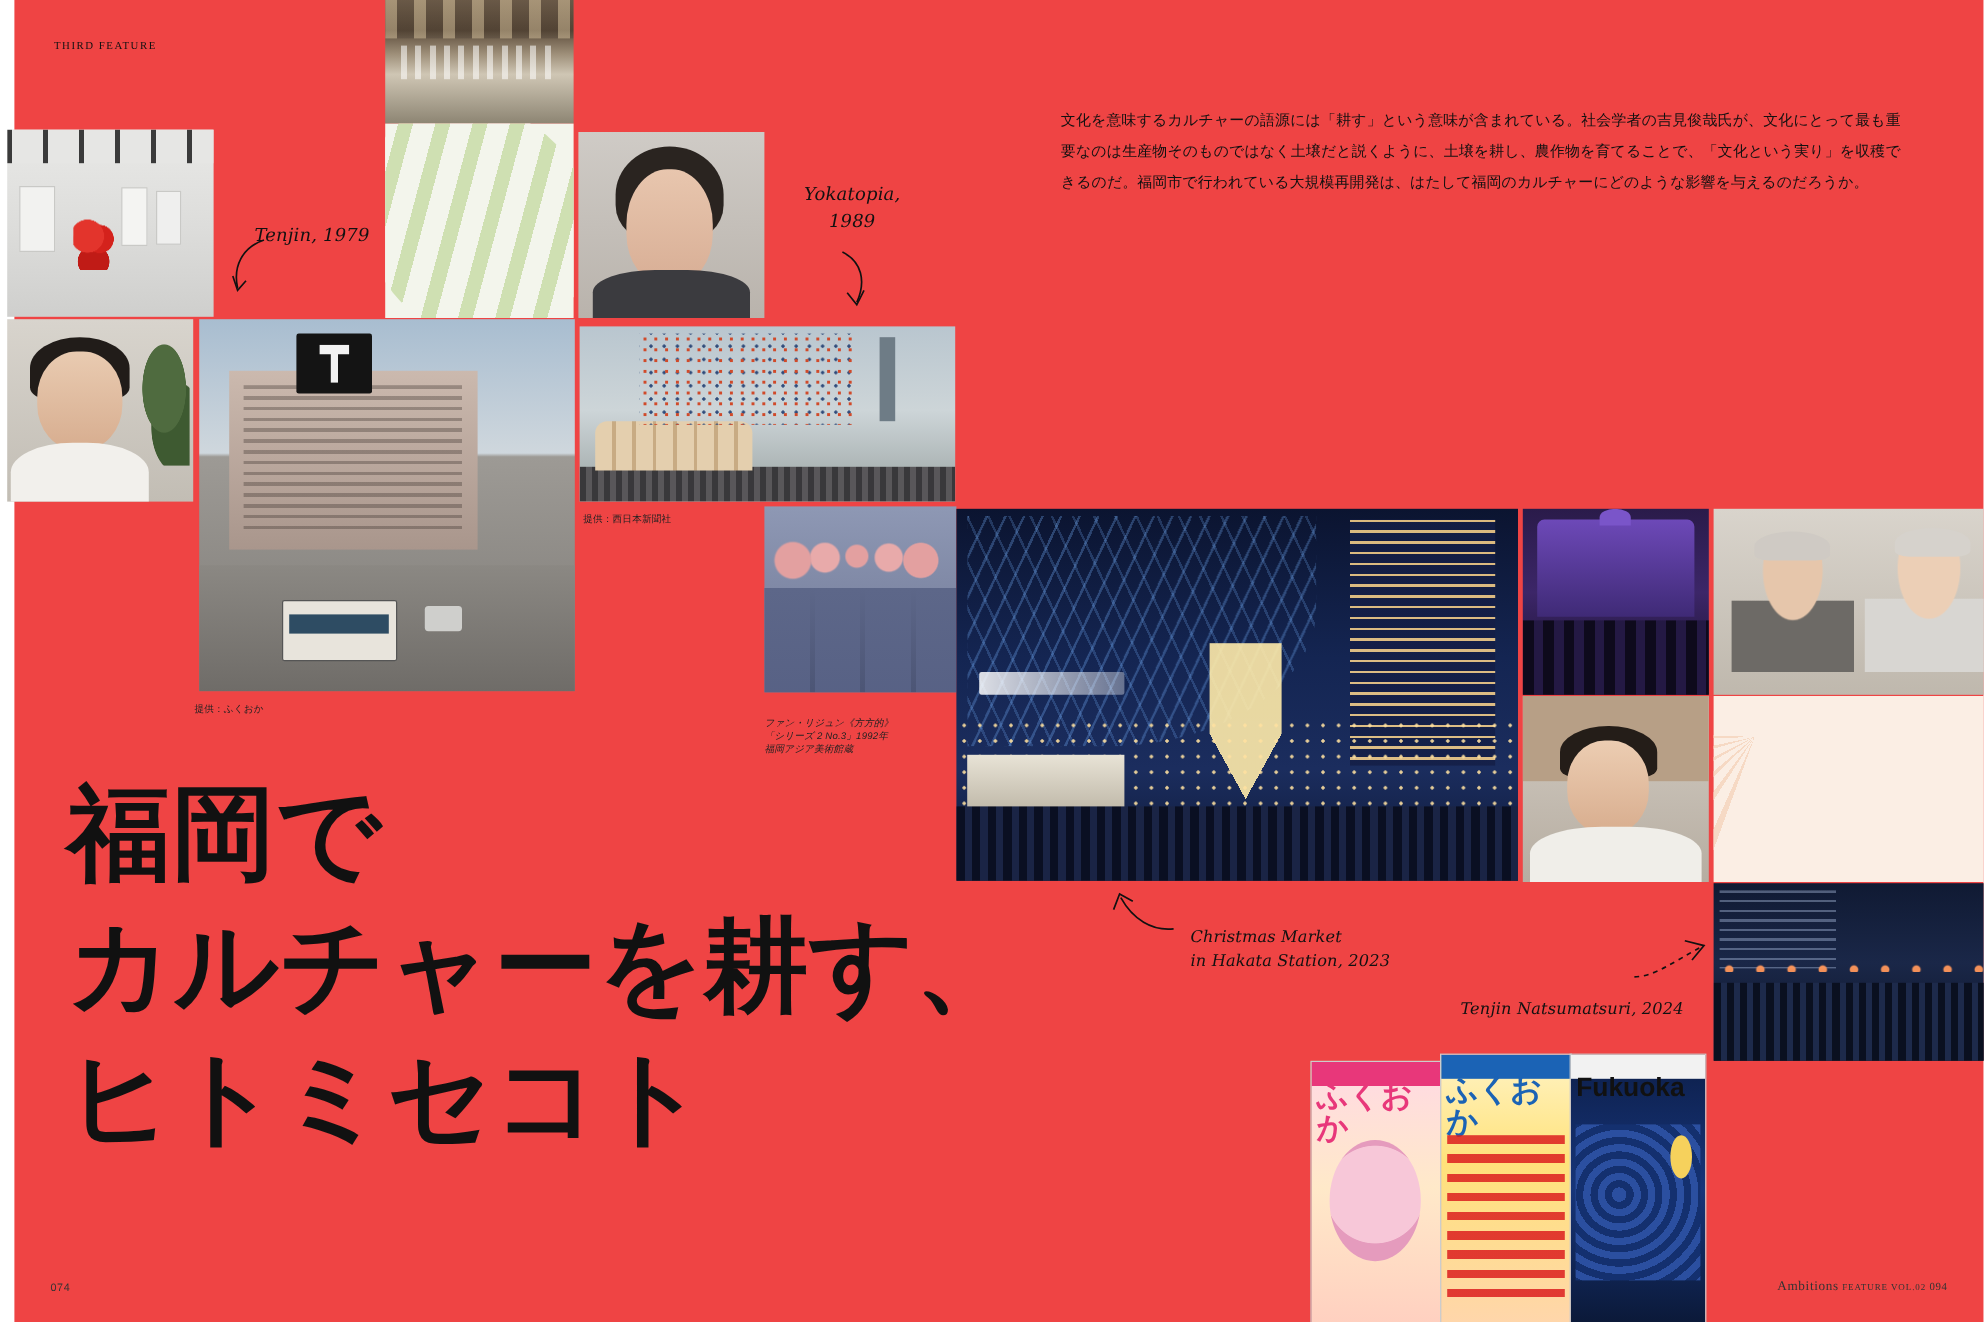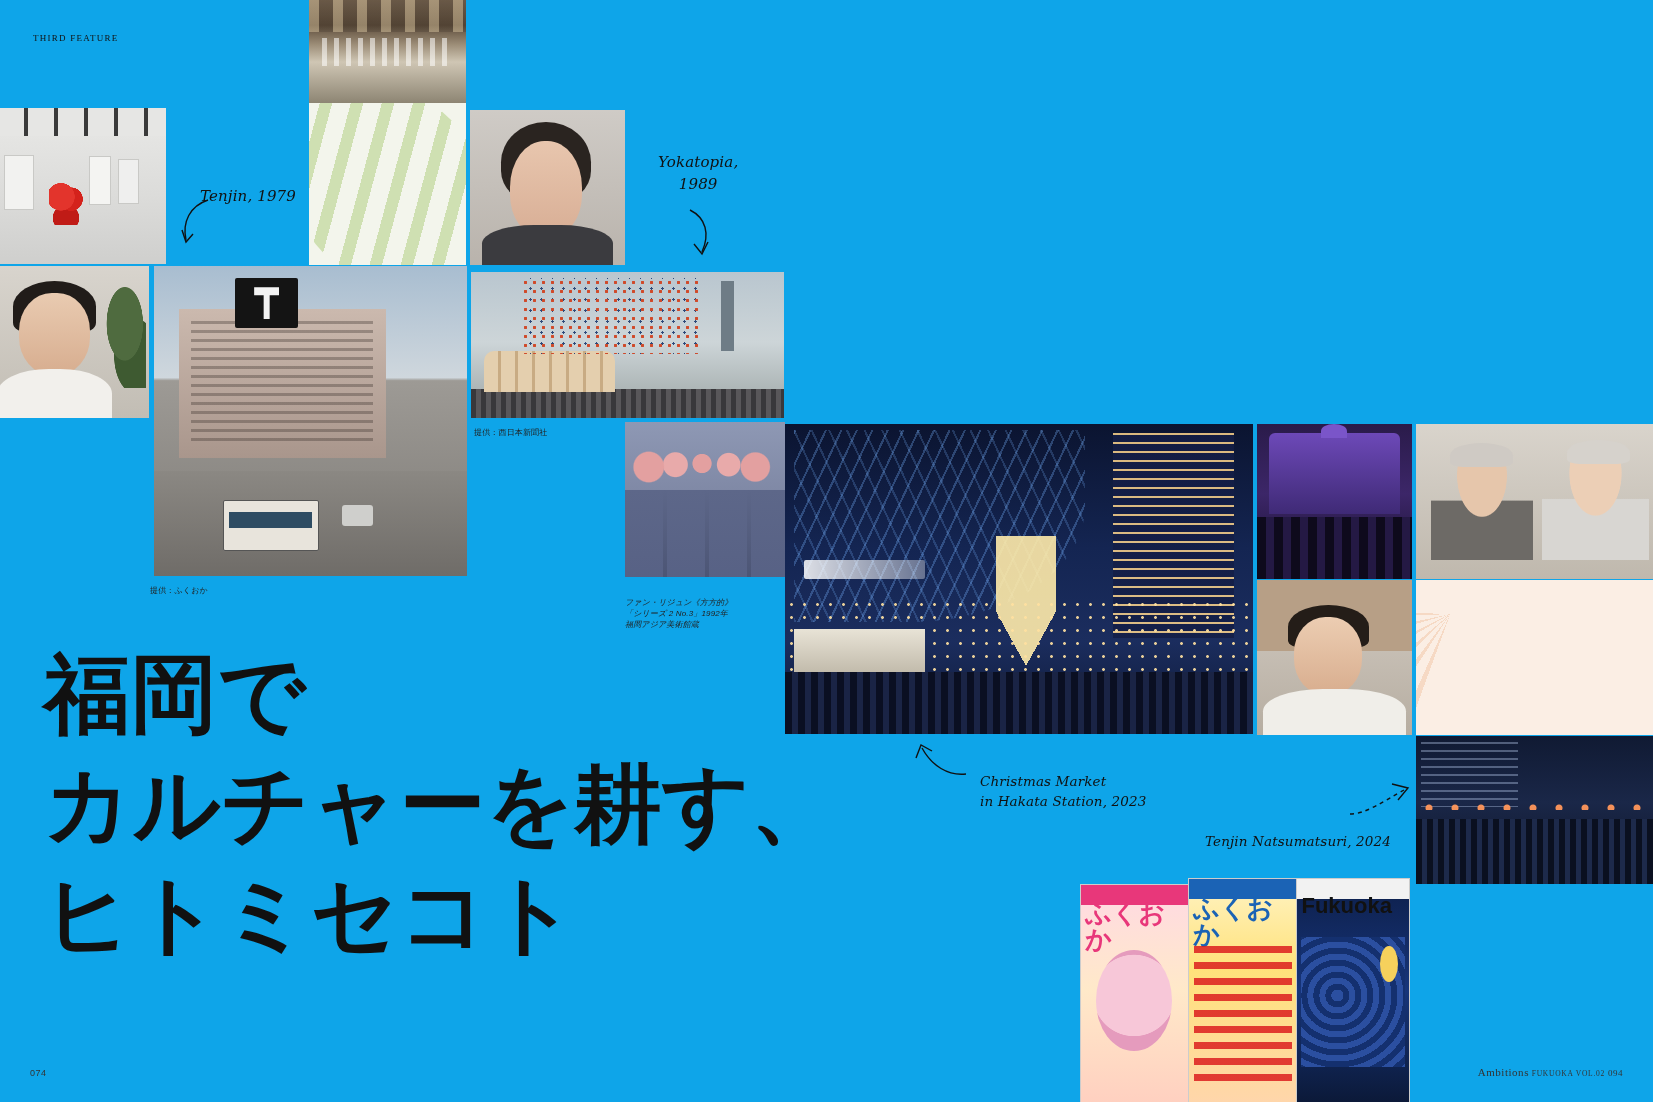--- a/index.html
+++ b/index.html
@@ -1,20 +1,20 @@
 <!DOCTYPE html>
 <html><head>
 <meta charset="utf-8">
 <style>
   html,body{margin:0;padding:0;background:#fff;}
   body{
     width:1653px;height:1102px;position:relative;overflow:hidden;
     font-family:"Liberation Sans", sans-serif;color:#1a1a1a;
   }
-  .page{position:absolute;inset:0;background:#0ea5e9;}
+  .page{position:absolute;inset:0;background:#ef4444;margin-left:12px;}
 
   
   .ph{position:absolute;overflow:hidden;background:#ddd;}
   .ph .inner{position:absolute;inset:0;}
   .cap{position:absolute;font-size:8px;line-height:1.35;color:#222;
        font-family:"Liberation Sans", sans-serif;letter-spacing:.02em;}
 
   
   .third-feature{
     position:absolute;left:33px;top:33px;font-size:9px;letter-spacing:.14em;
@@ -325,20 +325,21 @@
     <div class="rows"></div>
   </div>
   <div class="mag m3" style="left:1296px;top:878px;width:112px;height:224px;">
     <div class="band"></div>
     <div class="ttl" style="font-size:22px;color:#111;">Fukuoka</div>
     <div class="swirl"></div>
       <div class="sun"></div>
   </div>
 
   <div class="bodytext">
+    <p>文化を意味するカルチャーの語源には「耕す」という意味が含まれている。社会学者の吉見俊哉氏が、文化にとって最も重要なのは生産物そのものではなく土壌だと説くように、土壌を耕し、農作物を育てることで、「文化という実り」を収穫できるのだ。福岡市で行われている大規模再開発は、はたして福岡のカルチャーにどのような影響を与えるのだろうか。</p>
   </div>
 
   <div class="bigtitle">
     <div>福岡で</div>
     <div>カルチャーを耕す、</div>
     <div>ヒトミセコト</div>
   </div>
 
   <div class="hand" style="left:200px;top:186px;">Tenjin, 1979</div>
   <svg class="arrow" style="left:176px;top:196px;" width="40" height="52" viewBox="0 0 40 52">
@@ -362,17 +363,17 @@
 
   <div class="hand small" style="left:1205px;top:832px;">Tenjin Natsumatsuri, 2024</div>
   <svg class="arrow" style="left:1348px;top:780px;" width="66" height="40" viewBox="0 0 66 40">
     <path d="M2 34 C18 34, 34 22, 56 10" stroke="#111" stroke-width="1.4" fill="none" stroke-dasharray="4 4"></path>
     <path d="M44 4 L60 8 L50 20" stroke="#111" stroke-width="1.4" fill="none"></path>
   </svg>
 
   <div class="folio-l">074</div>
   <div class="folio-r">
     <span class="brand">Ambitions</span>
-    <span class="sub">FUKUOKA VOL.02</span>
+    <span class="sub">FEATURE VOL.02</span>
     <span>094</span>
   </div>
 
 </div>
 
 </body></html>

